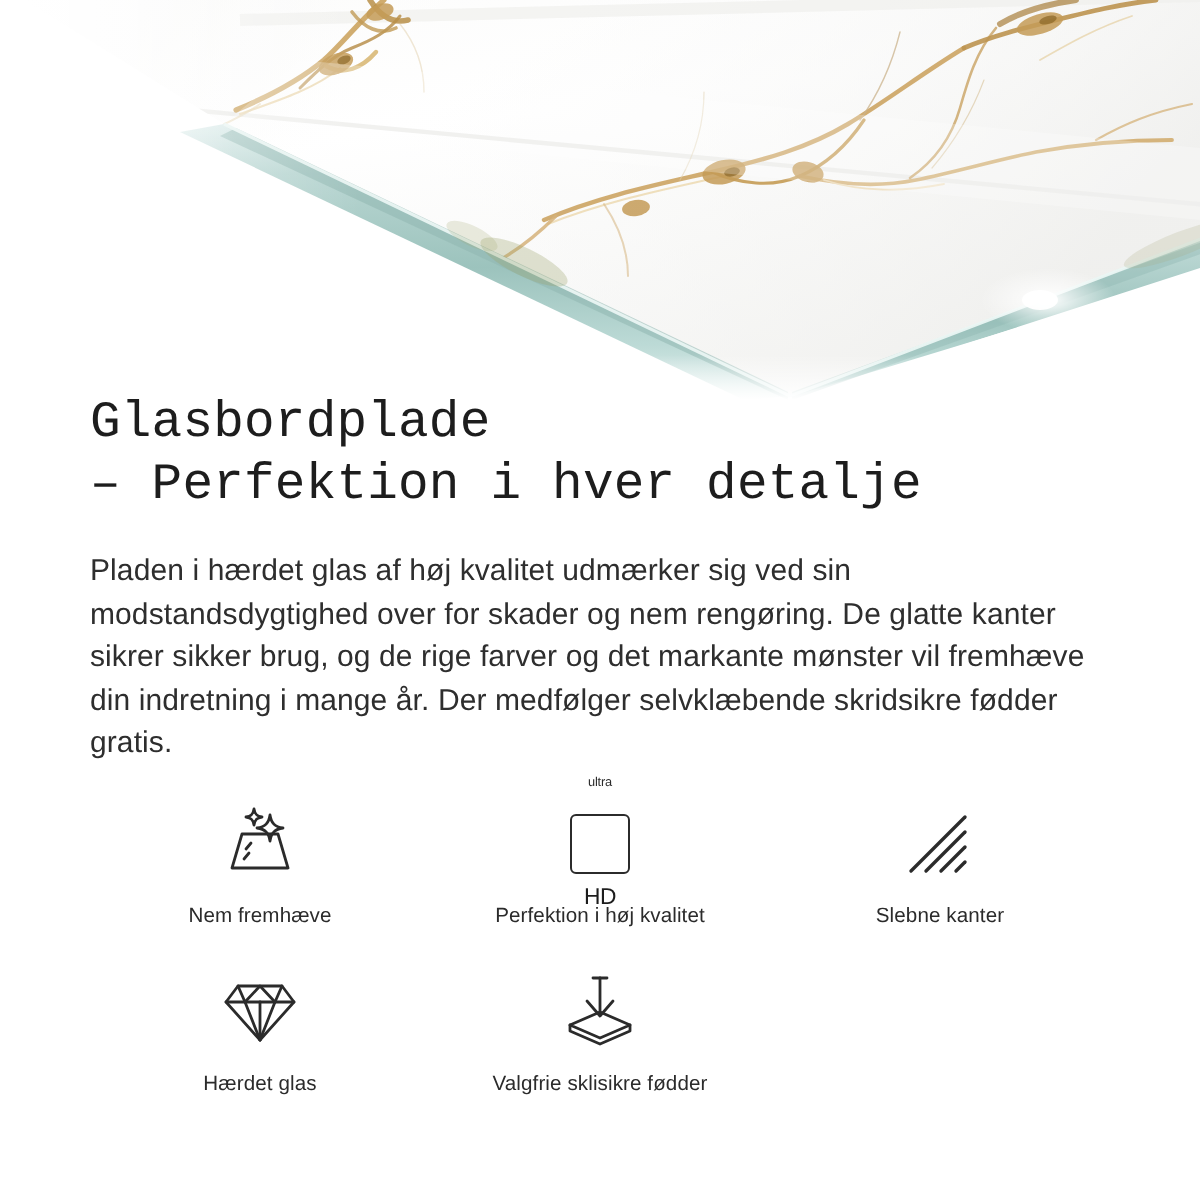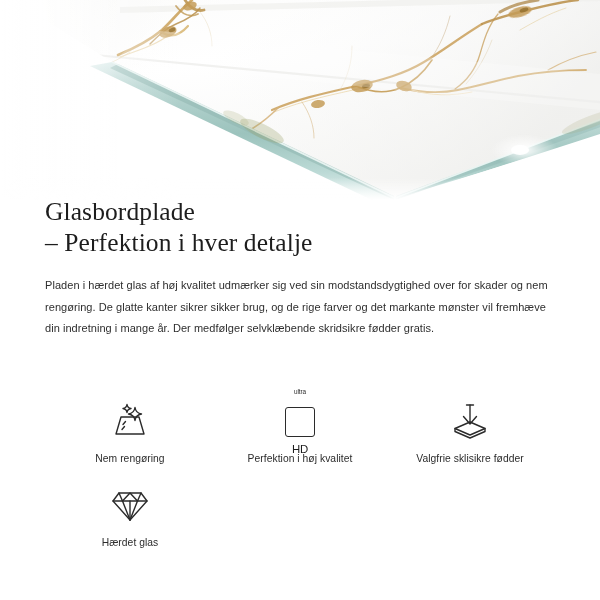--- a/index.html
+++ b/index.html
@@ -26,32 +26,32 @@
   .hero svg { display: block; width: 600px; height: 200px; }
 
   
   .content {
     position: absolute;
     left: 0; top: 196px;
     width: 600px;
     padding: 0 45px;
   }
   .headline {
-    font-family: Liberation Serif, serif;
+    font-family: Liberation Mono, monospace;
     font-weight: 400;
     font-size: 25.5px;
     line-height: 31px;
     color: #1d1d1d;
     letter-spacing: 0.1px;
     white-space: pre-line;
   }
   .body-copy {
     margin-top: 17px;
     font-family: "Liberation Sans", sans-serif;
-    font-size: 11px;
+    font-size: 15px;
     line-height: 21.5px;
     color: #2e2e2e;
     max-width: 512px;
     letter-spacing: 0.05px;
   }
 
   
   .features {
     position: absolute;
     left: 45px; top: 400px;
@@ -254,64 +254,75 @@
           <path d="M 11 14 L 29 14 L 34 31 L 6 31 Z"></path>
 
           <path d="M 13 21.5 L 15.5 18.5"></path>
           <path d="M 12 26.5 L 14.5 23.5"></path>
 
           <path d="M 25 4.5 C 25.6 8.6 27.4 10.4 31.5 11 C 27.4 11.6 25.6 13.4 25 17.5 C 24.4 13.4 22.6 11.6 18.5 11 C 22.6 10.4 24.4 8.6 25 4.5 Z"></path>
 
           <path d="M 17 1.5 C 17.4 4.1 18.4 5.1 21 5.5 C 18.4 5.9 17.4 6.9 17 9.5 C 16.6 6.9 15.6 5.9 13 5.5 C 15.6 5.1 16.6 4.1 17 1.5 Z"></path>
         </svg>
       </div>
-      <div class="feature-label">Nem rengøring</div>
+      <div class="feature-label">Nem fremhæve</div>
     </div>
 
     <div class="feature">
       <div class="feature-icon">
         <div class="hd-box">
           <span class="hd-small">ultra</span>
           <span class="hd-big">HD</span>
         </div>
       </div>
       <div class="feature-label">Perfektion i høj kvalitet</div>
     </div>
 
+    <div class="feature">
+      <div class="feature-icon">
+        <svg width="34" height="32" viewBox="0 0 34 32" fill="none" stroke="#2b2b2b" stroke-width="1.7" stroke-linecap="round">
+          <path d="M 2.5 29.5 L 29.5 2.5"></path>
+          <path d="M 10 29.5 L 29.5 10"></path>
+          <path d="M 17.5 29.5 L 29.5 17.5"></path>
+          <path d="M 25 29.5 L 29.5 25"></path>
+        </svg>
+      </div>
+      <div class="feature-label">Slebne kanter</div>
+    </div>
+
+    <div class="feature">
+      <div class="feature-icon">
+        <svg width="38" height="34" viewBox="0 0 38 34" fill="none" stroke="#2b2b2b" stroke-width="1.4" stroke-linejoin="round" stroke-linecap="round">
+
+          <path d="M 8 4 L 30 4 L 36 12 L 19 31 L 2 12 Z"></path>
+
+          <path d="M 2 12 L 36 12"></path>
+
+          <path d="M 8 4 L 11.5 12"></path>
+          <path d="M 30 4 L 26.5 12"></path>
+          <path d="M 11.5 12 L 19 4 L 26.5 12"></path>
+
+          <path d="M 11.5 12 L 19 31"></path>
+          <path d="M 26.5 12 L 19 31"></path>
+          <path d="M 19 12 L 19 31"></path>
+        </svg>
+      </div>
+      <div class="feature-label">Hærdet glas</div>
+    </div>
 
     <div class="feature">
       <div class="feature-icon">
         <svg width="40" height="38" viewBox="0 0 40 38" fill="none" stroke="#2b2b2b" stroke-width="1.4" stroke-linejoin="round" stroke-linecap="round">
 
           <path d="M 20 19 L 35 25.5 L 20 32 L 5 25.5 Z"></path>
           <path d="M 5 25.5 L 5 28.5 L 20 35 L 35 28.5 L 35 25.5"></path>
 
           <path d="M 20 2 L 20 20"></path>
           <path d="M 13.5 13.5 L 20 21 L 26.5 13.5"></path>
           <path d="M 16.5 2 L 23.5 2"></path>
         </svg>
       </div>
       <div class="feature-label">Valgfrie sklisikre fødder</div>
     </div>
 
-    <div class="feature">
-      <div class="feature-icon">
-        <svg width="38" height="34" viewBox="0 0 38 34" fill="none" stroke="#2b2b2b" stroke-width="1.4" stroke-linejoin="round" stroke-linecap="round">
-
-          <path d="M 8 4 L 30 4 L 36 12 L 19 31 L 2 12 Z"></path>
-
-          <path d="M 2 12 L 36 12"></path>
-
-          <path d="M 8 4 L 11.5 12"></path>
-          <path d="M 30 4 L 26.5 12"></path>
-          <path d="M 11.5 12 L 19 4 L 26.5 12"></path>
-
-          <path d="M 11.5 12 L 19 31"></path>
-          <path d="M 26.5 12 L 19 31"></path>
-          <path d="M 19 12 L 19 31"></path>
-        </svg>
-      </div>
-      <div class="feature-label">Hærdet glas</div>
-    </div>
-
 
   </div>
 </div>
 
 </body></html>

